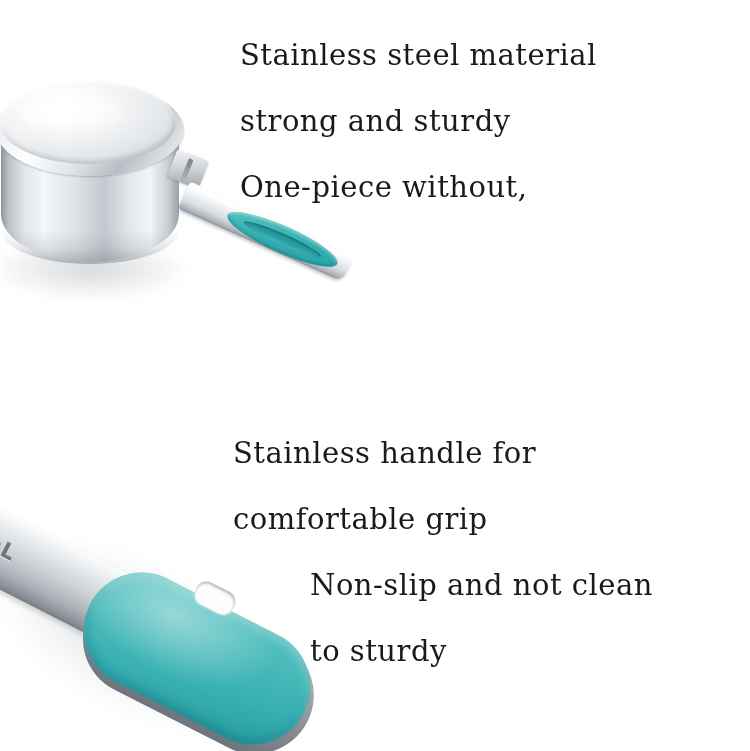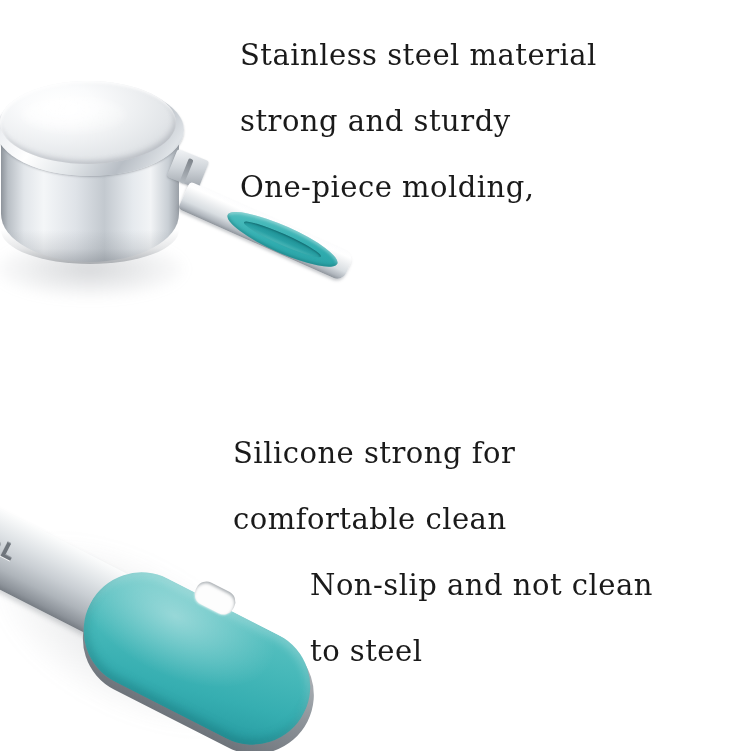--- a/index.html
+++ b/index.html
@@ -316,23 +316,23 @@
     <div class="h-shaft"></div>
     <div class="h-engrave">p 125mL</div>
     <div class="h-grip-edge"></div>
     <div class="h-grip"></div>
     <div class="h-hole"></div>
   </div>
 
   <div class="copy-block" id="block-material">
     <span class="copy-line">Stainless steel material</span>
     <span class="copy-line">strong and sturdy</span>
-    <span class="copy-line">One-piece molding,</span>
+    <span class="copy-line">One-piece without,</span>
   </div>
 
   <div class="copy-block" id="block-handle">
-    <span class="copy-line">Silicone strong for</span>
-    <span class="copy-line">comfortable clean</span>
+    <span class="copy-line">Stainless handle for</span>
+    <span class="copy-line">comfortable grip</span>
     <span class="copy-line indent-2">Non-slip and not clean</span>
-    <span class="copy-line indent-2">to steel</span>
+    <span class="copy-line indent-2">to sturdy</span>
   </div>
 
 </div>
 
 </body></html>

